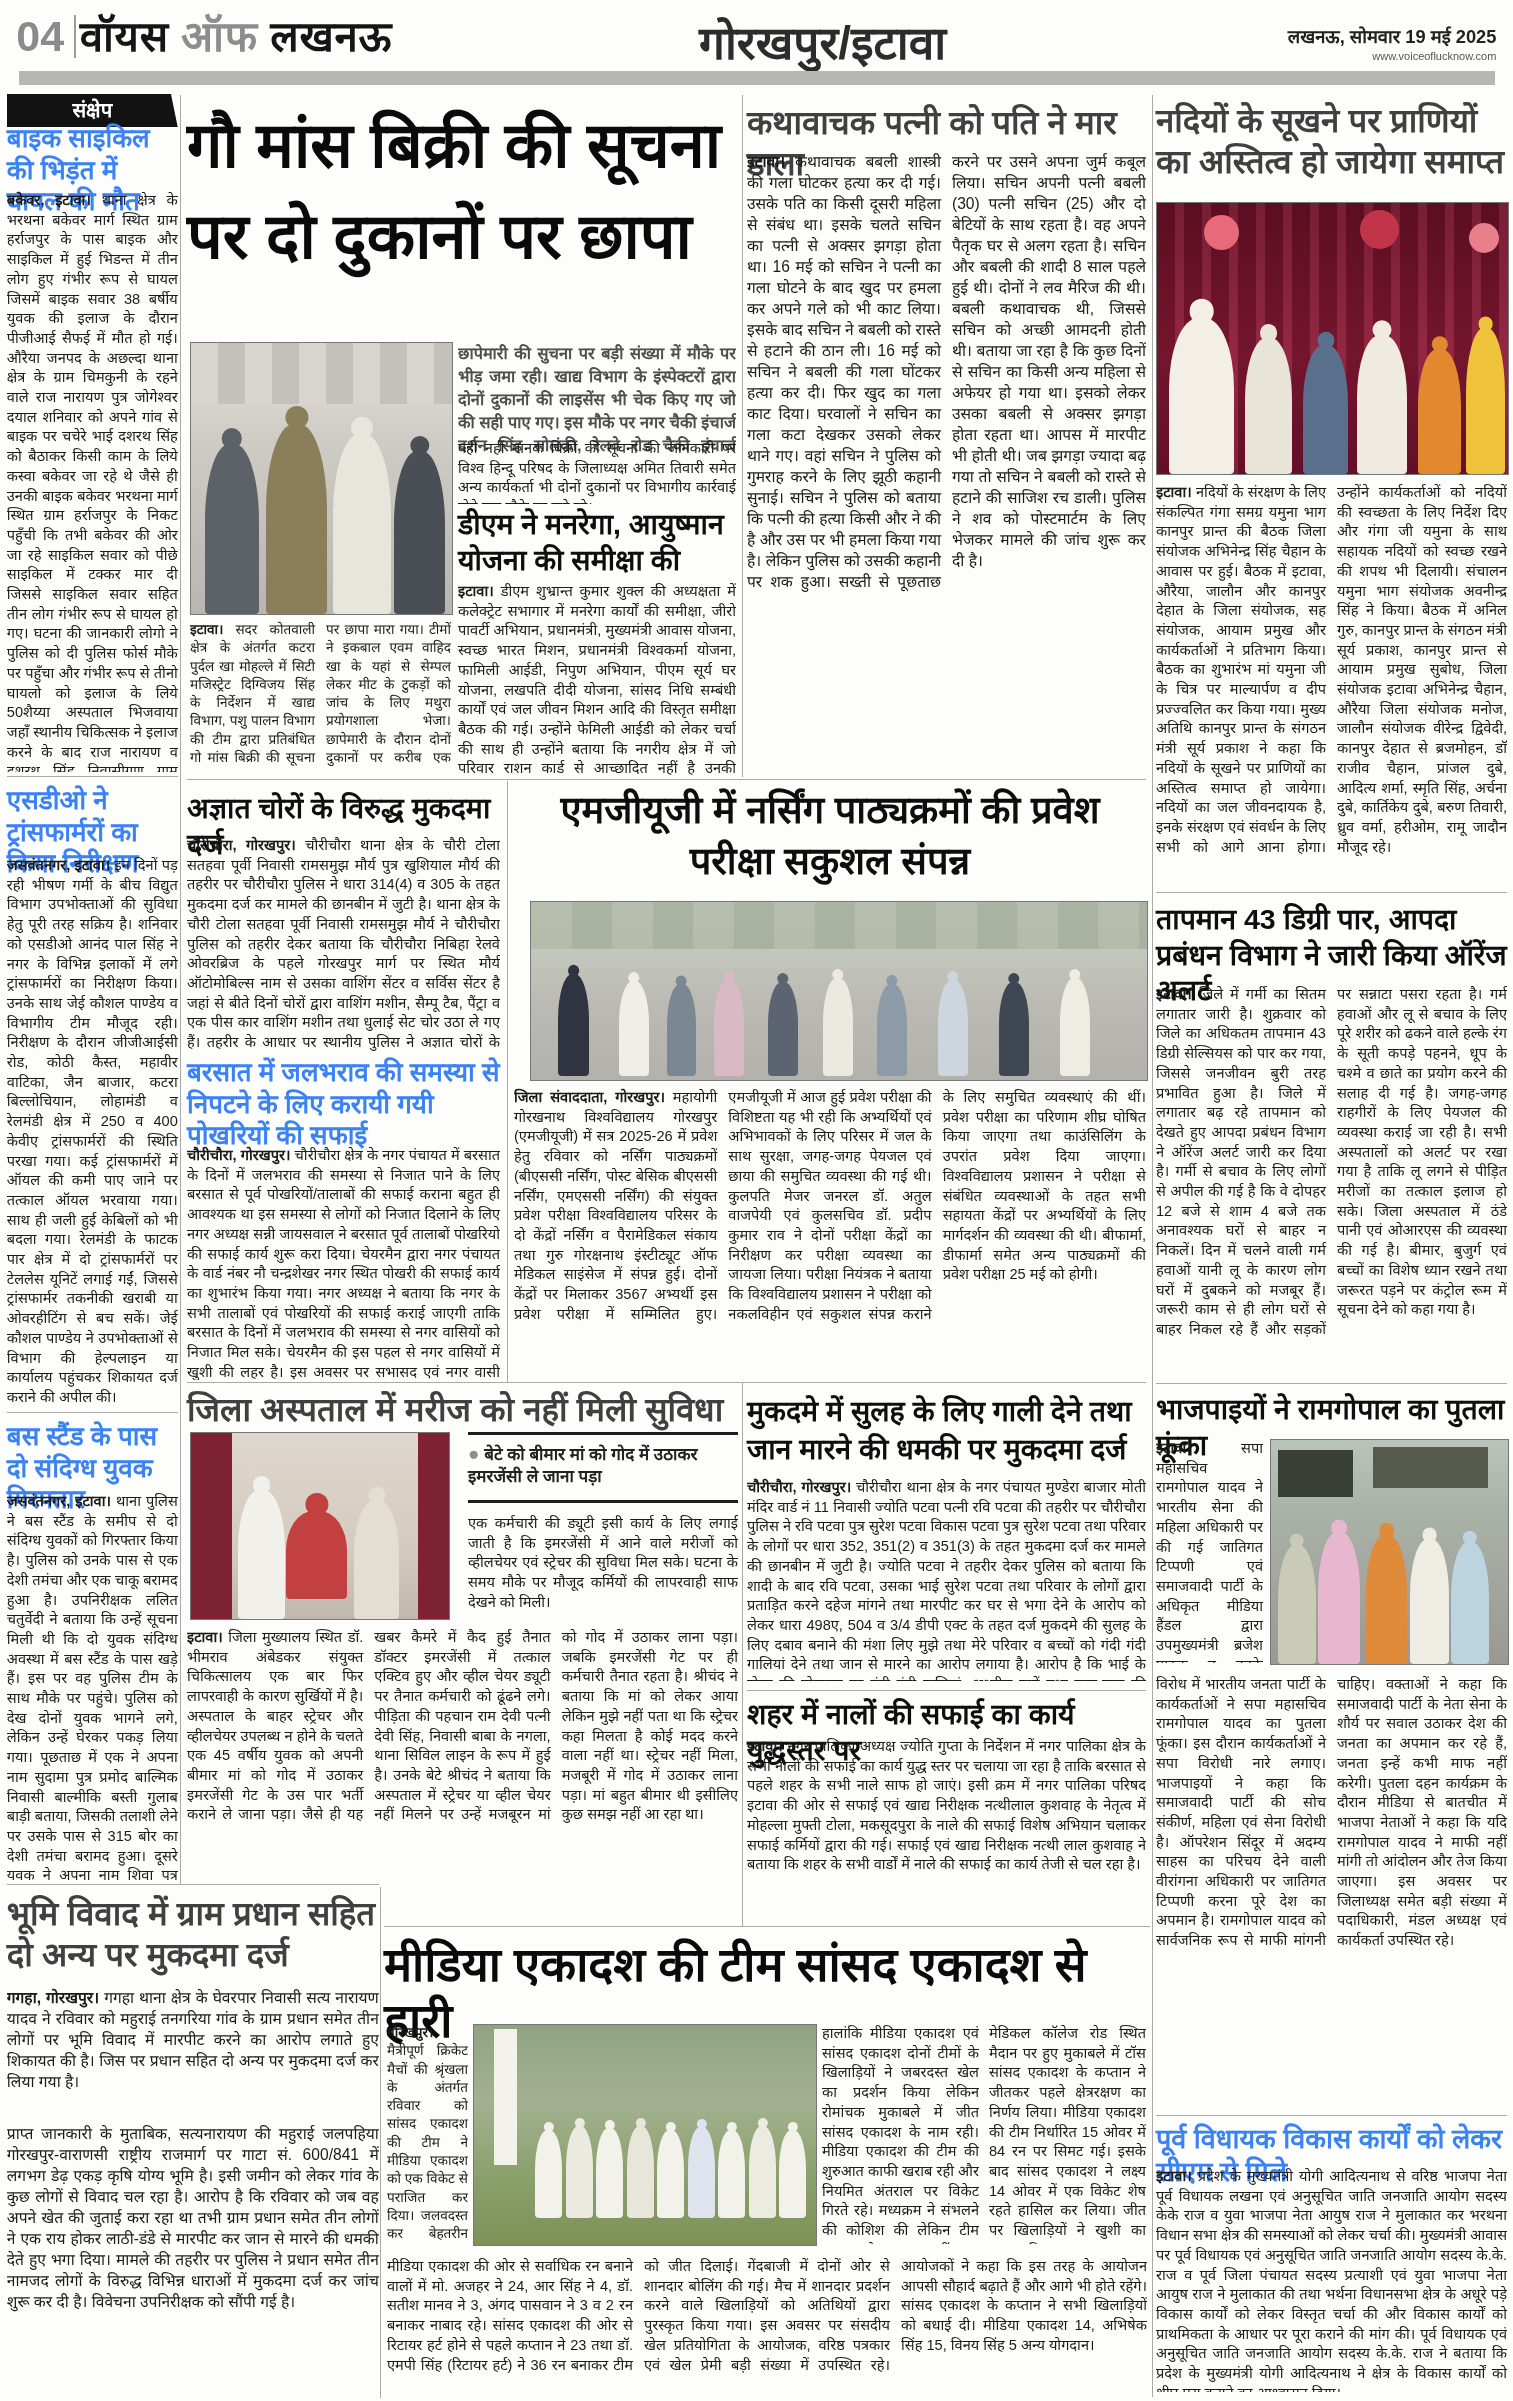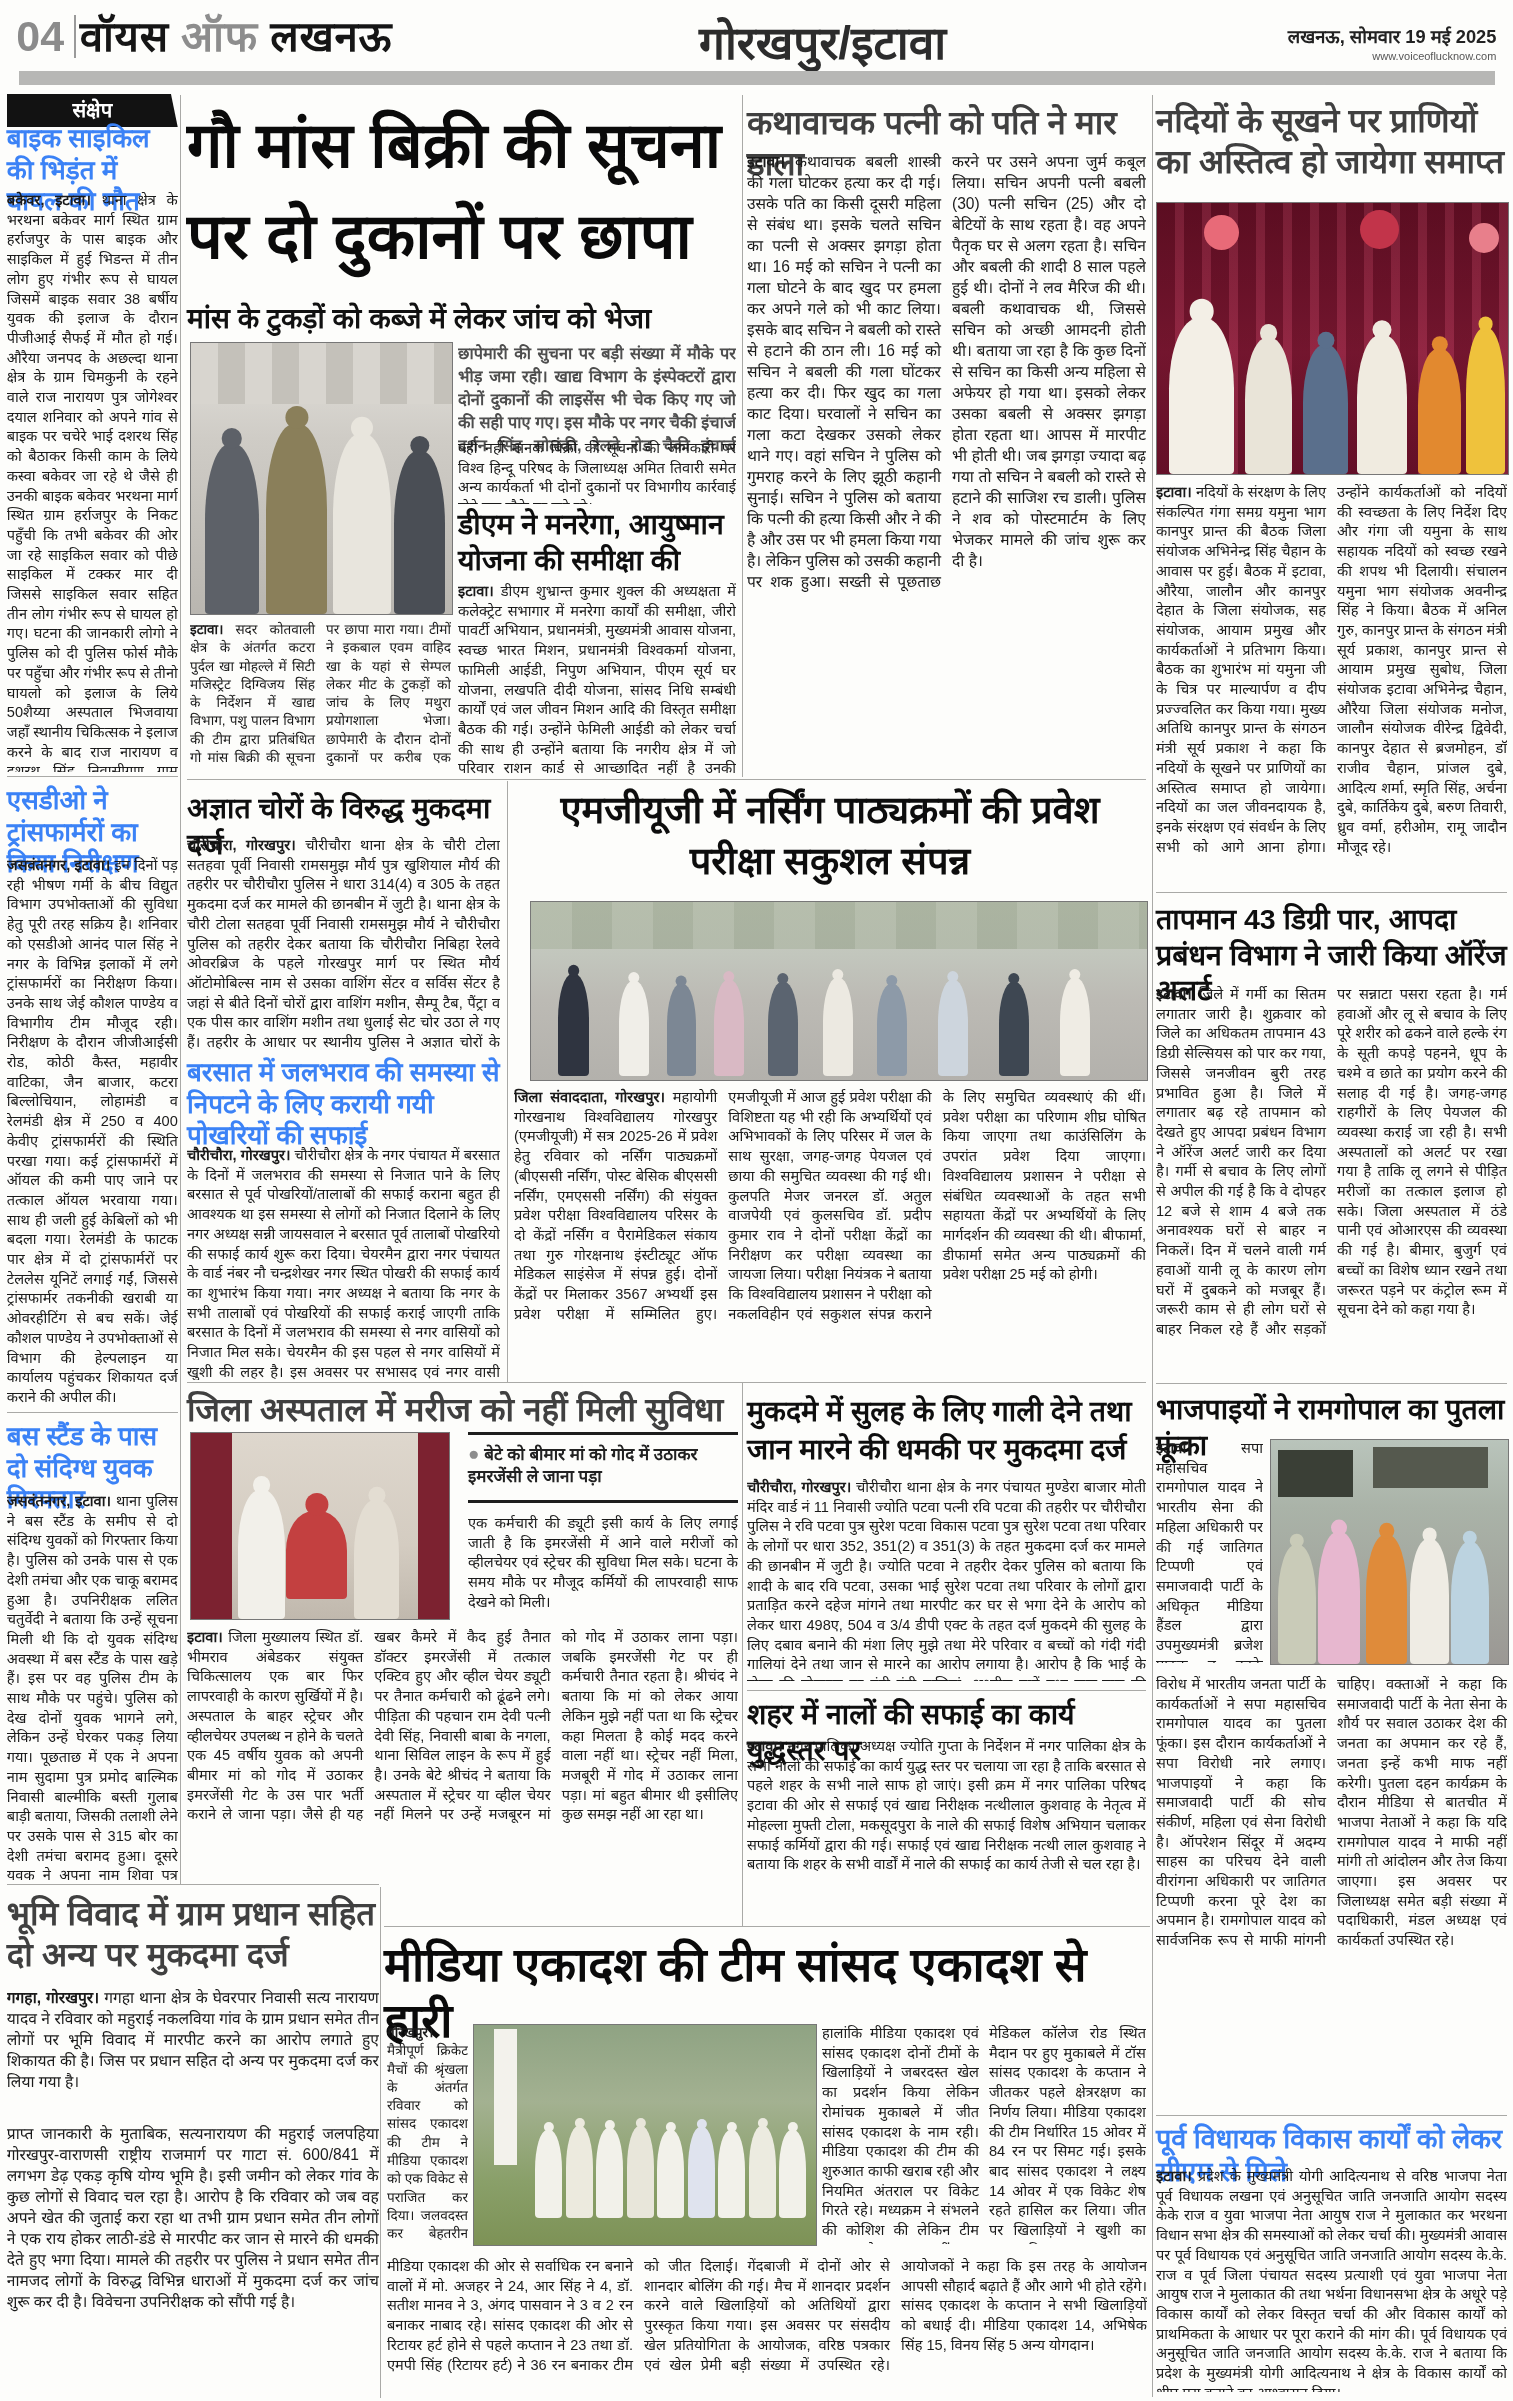--- a/index.html
+++ b/index.html
@@ -79,25 +79,24 @@
   <div class="abs h-sm" style="left:6.8px;top:123px;width:171px;">बाइक साइकिल की भिड़ंत में घायल की मौत</div>
   <p class="abs bodytxt" style="left:6.8px;top:191px;width:171px;height:581px;margin:0;"><b>बकेवर, इटावा।</b> <span>थाना क्षेत्र के भरथना बकेवर मार्ग स्थित ग्राम हर्राजपुर के पास बाइक और साइकिल में हुई भिडन्त में तीन लोग हुए गंभीर रूप से घायल जिसमें बाइक सवार 38 बर्षीय युवक की इलाज के दौरान पीजीआई सैफई में मौत हो गई। औरैया जनपद के अछल्दा थाना क्षेत्र के ग्राम चिमकुनी के रहने वाले राज नारायण पुत्र जोगेश्वर दयाल शनिवार को अपने गांव से बाइक पर चचेरे भाई दशरथ सिंह को बैठाकर किसी काम के लिये कस्वा बकेवर जा रहे थे जैसे ही उनकी बाइक बकेवर भरथना मार्ग स्थित ग्राम हर्राजपुर के निकट पहुँची कि तभी बकेवर की ओर जा रहे साइकिल सवार को पीछे साइकिल में टक्कर मार दी जिससे साइकिल सवार सहित तीन लोग गंभीर रूप से घायल हो गए। घटना की जानकारी लोगो ने पुलिस को दी पुलिस फोर्स मौके पर पहुँचा और गंभीर रूप से तीनो घायलो को इलाज के लिये 50शैय्या अस्पताल भिजवाया जहाँ स्थानीय चिकित्सक ने इलाज करने के बाद राज नारायण व दशरथ सिंह निवासीगण ग्राम चिमकुनी थाना अछल्दा जनपद औरैया के अलावा थाना क्षेत्र के ग्राम चटोरपुर निवासी राजेश सिंह पुत्र चिन्तामन को जिला अस्पताल रेफर कर दिया। राज नारायण की हालत में सुधार न होने के चलते जिला अस्पताल से पीजीआई सैफई रेफर कर दिया जहाँ 38बर्षीय युवक राज नारायण निवासी ग्राम चिमकुनी थाना अछल्दा औरैया की मौत हो गई।</span></p>
 
   <div class="abs h-sm" style="left:6.8px;top:785px;width:171px;">एसडीओ ने ट्रांसफार्मरों का किया निरीक्षण</div>
   <p class="abs bodytxt" style="left:6.8px;top:856px;width:171px;height:551px;margin:0;"><b>जसवंतनगर, इटावा।</b> <span>इन दिनों पड़ रही भीषण गर्मी के बीच विद्युत विभाग उपभोक्ताओं की सुविधा हेतु पूरी तरह सक्रिय है। शनिवार को एसडीओ आनंद पाल सिंह ने नगर के विभिन्न इलाकों में लगे ट्रांसफार्मरों का निरीक्षण किया। उनके साथ जेई कौशल पाण्डेय व विभागीय टीम मौजूद रही। निरीक्षण के दौरान जीजीआईसी रोड, कोठी कैस्त, महावीर वाटिका, जैन बाजार, कटरा बिल्लोचियान, लोहामंडी व रेलमंडी क्षेत्र में 250 व 400 केवीए ट्रांसफार्मरों की स्थिति परखा गया। कई ट्रांसफार्मरों में ऑयल की कमी पाए जाने पर तत्काल ऑयल भरवाया गया। साथ ही जली हुई केबिलों को भी बदला गया। रेलमंडी के फाटक पार क्षेत्र में दो ट्रांसफार्मरों पर टेललेस यूनिटें लगाई गईं, जिससे ट्रांसफार्मर तकनीकी खराबी या ओवरहीटिंग से बच सकें। जेई कौशल पाण्डेय ने उपभोक्ताओं से विभाग की हेल्पलाइन या कार्यालय पहुंचकर शिकायत दर्ज कराने की अपील की।</span></p>
 
   <div class="abs h-sm" style="left:6.8px;top:1421px;width:171px;">बस स्टैंड के पास दो संदिग्ध युवक गिरफ्तार</div>
   <p class="abs bodytxt" style="left:6.8px;top:1492px;width:171px;height:388px;margin:0;"><b>जसवंतनगर, इटावा।</b> <span>थाना पुलिस ने बस स्टैंड के समीप से दो संदिग्ध युवकों को गिरफ्तार किया है। पुलिस को उनके पास से एक देशी तमंचा और एक चाकू बरामद हुआ है। उपनिरीक्षक ललित चतुर्वेदी ने बताया कि उन्हें सूचना मिली थी कि दो युवक संदिग्ध अवस्था में बस स्टैंड के पास खड़े हैं। इस पर वह पुलिस टीम के साथ मौके पर पहुंचे। पुलिस को देख दोनों युवक भागने लगे, लेकिन उन्हें घेरकर पकड़ लिया गया। पूछताछ में एक ने अपना नाम सुदामा पुत्र प्रमोद बाल्मिक निवासी बाल्मीकि बस्ती गुलाब बाड़ी बताया, जिसकी तलाशी लेने पर उसके पास से 315 बोर का देशी तमंचा बरामद हुआ। दूसरे युवक ने अपना नाम शिवा पुत्र राजवीर निवासी सिसहाट बताया, जिसकी जेब से एक चाकू मिला।</span></p>
 
   <div class="abs h-lg" style="left:6.8px;top:1893px;width:372px;">भूमि विवाद में ग्राम प्रधान सहित दो अन्य पर मुकदमा दर्ज</div>
-  <p class="abs bodytxt" style="left:6.8px;top:1987px;width:372px;height:183px;margin:0;font-size:15.6px;line-height:21px;"><b>गगहा, गोरखपुर।</b> <span>गगहा थाना क्षेत्र के घेवरपार निवासी सत्य नारायण यादव ने रविवार को महुराई नकलविया गांव के ग्राम प्रधान समेत तीन लोगों पर भूमि विवाद में मारपीट करने का आरोप लगाते हुए शिकायत की है। जिस पर प्रधान सहित दो अन्य पर मुकदमा दर्ज कर लिया गया है।</span></p>
+  <p class="abs bodytxt" style="left:6.8px;top:1987px;width:372px;height:183px;margin:0;font-size:15.6px;line-height:21px;"><b>गगहा, गोरखपुर।</b> <span>गगहा थाना क्षेत्र के घेवरपार निवासी सत्य नारायण यादव ने रविवार को महुराई तनगरिया गांव के ग्राम प्रधान समेत तीन लोगों पर भूमि विवाद में मारपीट करने का आरोप लगाते हुए शिकायत की है। जिस पर प्रधान सहित दो अन्य पर मुकदमा दर्ज कर लिया गया है।</span></p>
   <p class="abs bodytxt" style="left:6.8px;top:2123px;width:372px;height:271px;margin:0;font-size:15.6px;line-height:21px;">प्राप्त जानकारी के मुताबिक, सत्यनारायण की महुराई जलपहिया गोरखपुर-वाराणसी राष्ट्रीय राजमार्ग पर गाटा सं. 600/841 में लगभग डेढ़ एकड़ कृषि योग्य भूमि है। इसी जमीन को लेकर गांव के कुछ लोगों से विवाद चल रहा है। आरोप है कि रविवार को जब वह अपने खेत की जुताई करा रहा था तभी ग्राम प्रधान समेत तीन लोगों ने एक राय होकर लाठी-डंडे से मारपीट कर जान से मारने की धमकी देते हुए भगा दिया। मामले की तहरीर पर पुलिस ने प्रधान समेत तीन नामजद लोगों के विरुद्ध विभिन्न धाराओं में मुकदमा दर्ज कर जांच शुरू कर दी है। विवेचना उपनिरीक्षक को सौंपी गई है।</p>
 
   <div class="abs h-main" style="left:187px;top:100px;width:551px;">गौ मांस बिक्री की सूचना पर दो दुकानों पर छापा</div>
-  <div class="abs h-sub" style="left:187px;top:298px;width:551px;">मांस के टुकड़ों को कब्जे में लेकर जांच को भेजा</div>
 
   <div class="photo" style="left:190px;top:342px;width:261px;height:271px;background:linear-gradient(180deg,#e3e1dc 0%,#cfccc6 35%,#b9b6b0 100%);">
     <div class="abs" style="left:0;top:0;width:100%;height:61px;background:repeating-linear-gradient(90deg,#d8d5cf 0 27px,#c4c1ba 27px 54px);"></div>
     <div class="p" style="left:13.6px;bottom:0;width:54px;height:170px;background:#5d6168;"></div>
     <div class="p" style="left:75px;bottom:0;width:61px;height:190px;background:#8a7f5a;"></div>
     <div class="p" style="left:142px;bottom:0;width:58px;height:180px;background:#e8e5dd;"></div>
     <div class="p" style="left:203px;bottom:0;width:51px;height:163px;background:#4a4e55;"></div>
   </div>
   <p class="abs bodytxt cols2" style="left:190px;top:621px;width:261px;height:156px;margin:0;font-size:13.6px;line-height:18.3px;"><b>इटावा।</b> <span>सदर कोतवाली क्षेत्र के अंतर्गत कटरा पुर्दल खा मोहल्ले में सिटी मजिस्ट्रेट दिग्विजय सिंह के निर्देशन में खाद्य विभाग, पशु पालन विभाग की टीम द्वारा प्रतिबंधित गो मांस बिक्री की सूचना पर छापा मारा गया। टीमों ने इकबाल एवम वाहिद खा के यहां से सेम्पल लेकर मीट के टुकड़ों को जांच के लिए मथुरा प्रयोगशाला भेजा। छापेमारी के दौरान दोनों दुकानों पर करीब एक कुंटल मीट बिक्री के लिए रखा था, पुलिस खाद्य विभाग की दुकानों पर जांच कर रही है।</span></p>
 

